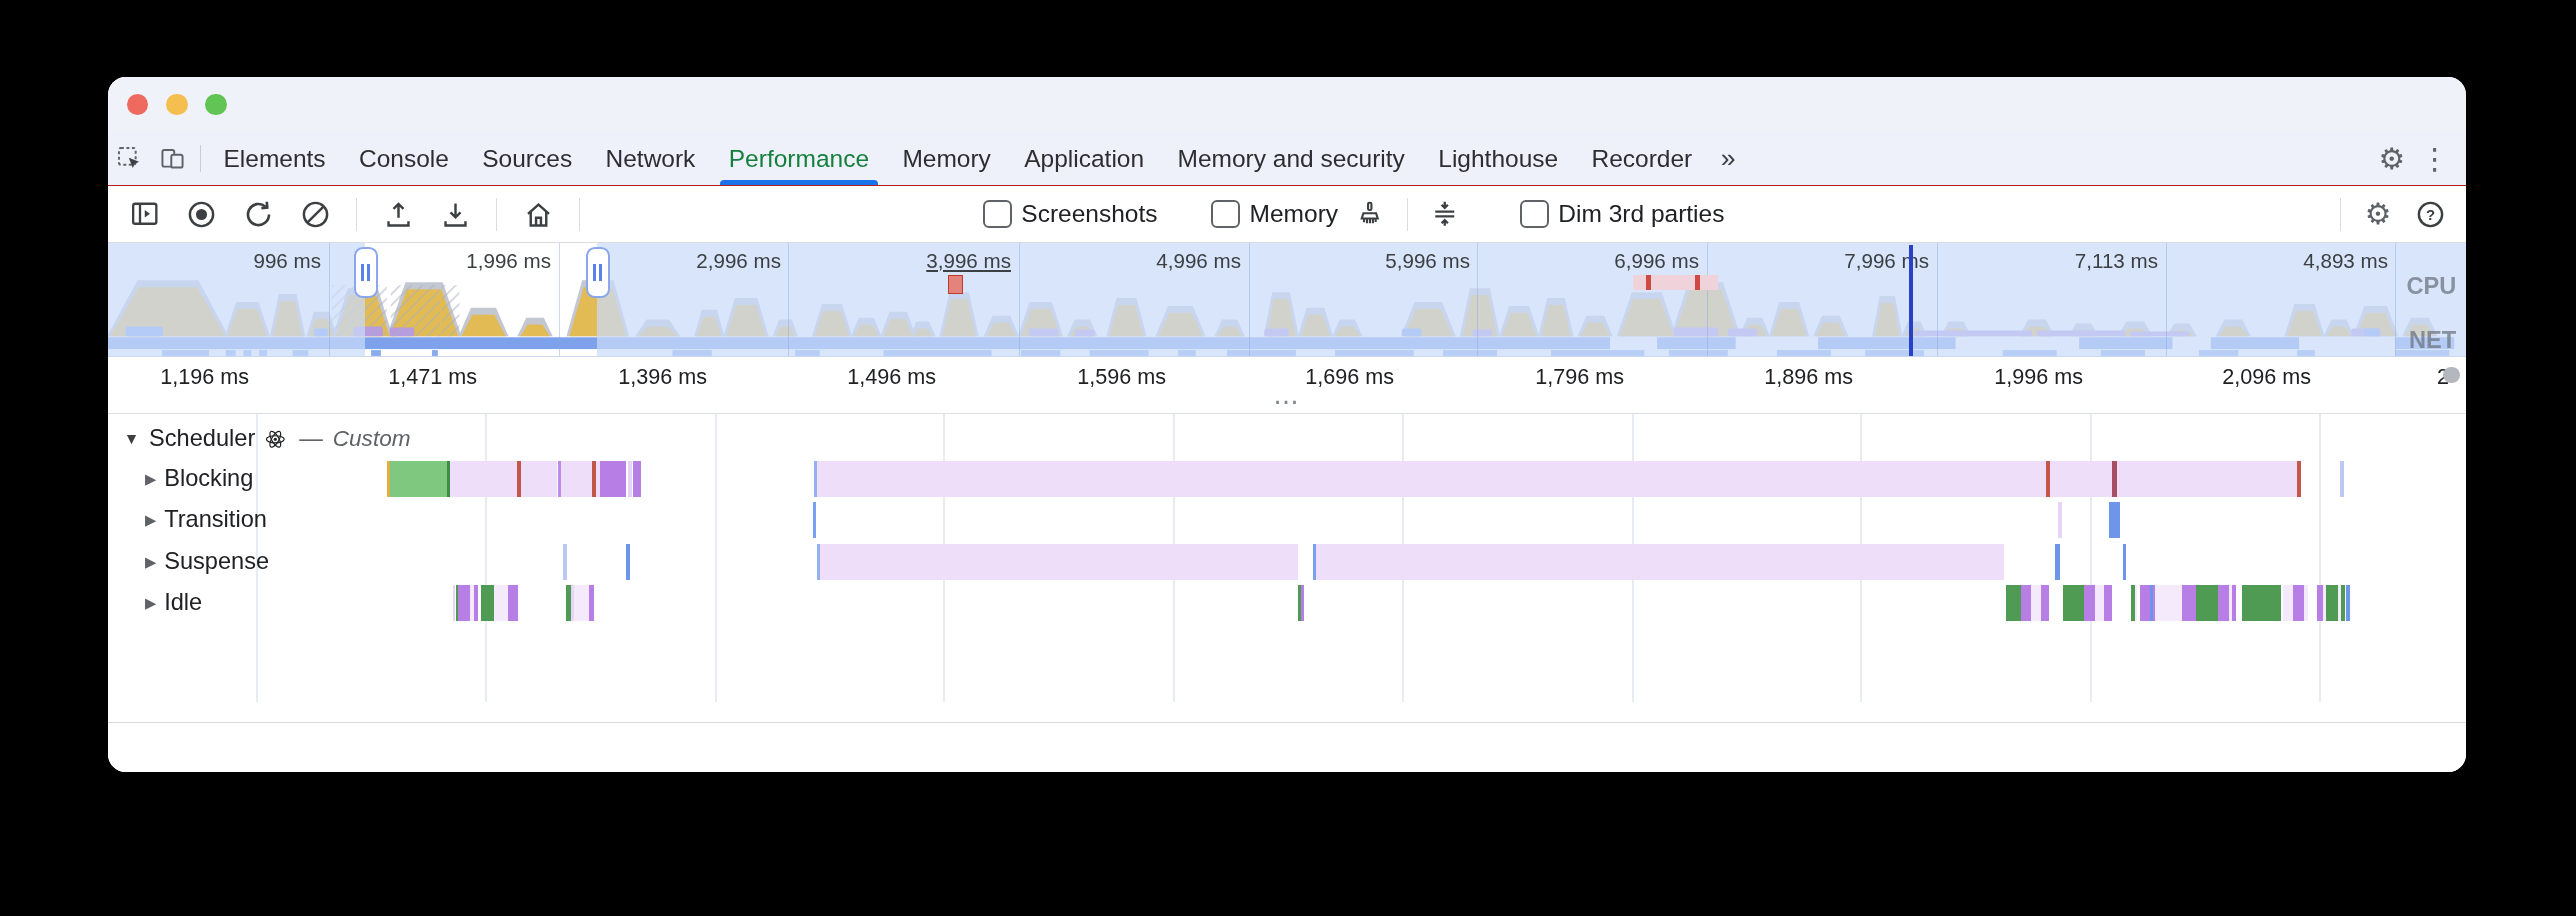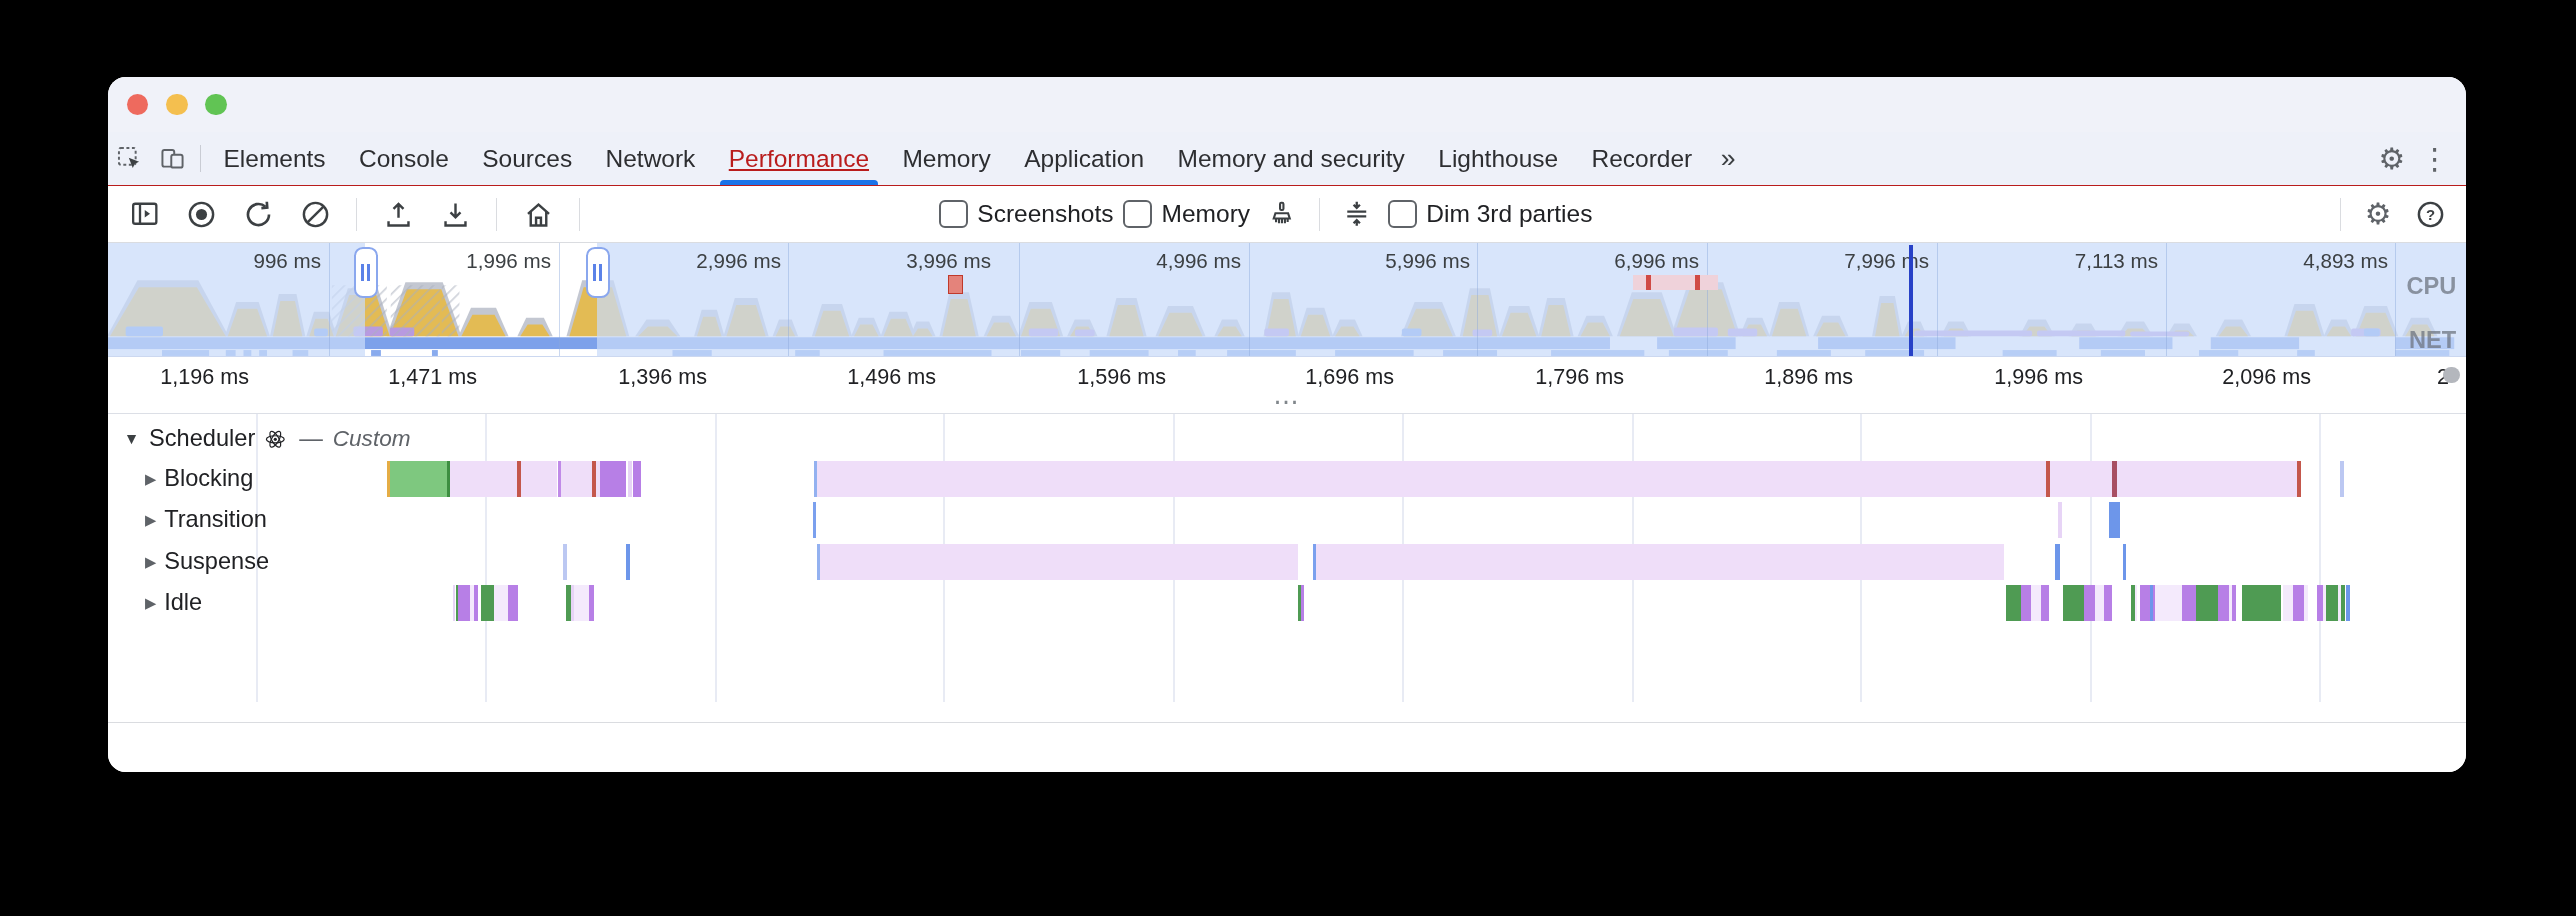--- a/index.html
+++ b/index.html
@@ -15,34 +15,34 @@
   .tl.green{left:97px;background:#61c454;}
   
   .tabbar{position:relative;height:53px;background:#eef1f9;border-bottom:1px solid #b91c1c;
           display:flex;align-items:center;color:#28292c;}
   .icon-btn{display:flex;align-items:center;justify-content:center;width:43px;height:43px;
             color:#5f6368;flex:0 0 auto;cursor:pointer;}
   .vsep{width:1px;height:27.5px;background:#c9ccd4;margin:0 5.9px;flex:0 0 auto;}
   .tab-strip{display:flex;align-items:stretch;height:100%;}
   .tab{position:relative;display:flex;align-items:center;padding:0 16.7px;font-size:24.5px;
        color:#2d2e31;white-space:nowrap;cursor:pointer;}
-  .tab.active{color:#b91c1c;text-decoration:underline;}
+  .tab.active{color:#15803d;}
   .tab-underline{position:absolute;left:7.9px;right:7.9px;bottom:0;height:4.9px;border-radius:3.9px 3.9px 0 0;
                  background:#1a73e8;}
   .tab.more{font-size:26.5px;color:#3c4043;padding:0 11.8px;}
   .tabbar-right{position:absolute;right:9.8px;top:0;height:100%;display:flex;align-items:center;}
   .glyph{font-size:29.5px;color:#5f6368;line-height:1;}
   
   .toolbar{position:relative;height:56px;background:#fff;border-bottom:1px solid #dadce0;}
   .tb-group{position:absolute;top:0;height:100%;display:flex;align-items:center;}
   .tb-left{left:15.7px;gap:13.7px;}
   .tb-center{left:831px;gap:9.8px;}
   .tb-right{right:13.7px;gap:9.8px;}
   .tbsep{width:1px;height:33px;background:#dadce0;margin:0 5.9px;}
-  .checkbox{display:flex;align-items:center;gap:9.8px;cursor:pointer;}
+  .checkbox{display:flex;align-items:center;gap:9.8px;cursor:pointer;margin-left:44px;}
   .box{width:24.5px;height:24.5px;border:2.5px solid #5f6368;border-radius:5.9px;background:#fff;}
   .cblabel{font-size:24.5px;color:#202124;white-space:nowrap;}
   
   .overview{position:relative;height:113px;background:#fff;border-bottom:1px solid #ccd8f0;overflow:hidden;}
   .ov-dim{position:absolute;top:0;bottom:0;background:rgba(201,219,250,.72);z-index:4;}
   .ov-grid{position:absolute;top:0;bottom:0;width:1px;background:rgba(140,168,220,.45);z-index:5;}
   .ov-label{position:absolute;top:5.9px;width:167px;text-align:right;font-size:20.6px;color:#3c4043;z-index:6;}
   .ov-side{position:absolute;right:9.8px;font-size:23.6px;font-weight:bold;color:rgba(110,116,128,.75);z-index:7;}
   .handle{position:absolute;top:3.9px;width:19.6px;height:47px;background:#fff;border:2px solid #8aa7ee;
           border-radius:8.8px;z-index:8;display:flex;align-items:center;justify-content:center;gap:2.9px;cursor:ew-resize;}
@@ -375,21 +375,21 @@
         </svg>
         <div class="ov-dim" style="left: 0px; width: 257px;"></div>
         <div class="ov-dim" style="left: 489px; right: 0px;"></div>
         <div class="ov-grid" style="left: 221px;"></div>
         <div class="ov-label" style="left: 46px;">996 ms</div>
         <div class="ov-grid" style="left: 451px;"></div>
         <div class="ov-label" style="left: 276px;">1,996 ms</div>
         <div class="ov-grid" style="left: 680px;"></div>
         <div class="ov-label" style="left: 506px;">2,996 ms</div>
         <div class="ov-grid" style="left: 911px;"></div>
-        <div class="ov-label" style="left: 716px;">3,996 ms</div>
+        <div class="ov-label" style="left: 736px; text-decoration: underline;">3,996 ms</div>
         <div class="ov-grid" style="left: 1141px;"></div>
         <div class="ov-label" style="left: 966px;">4,996 ms</div>
         <div class="ov-grid" style="left: 1369px;"></div>
         <div class="ov-label" style="left: 1195px;">5,996 ms</div>
         <div class="ov-grid" style="left: 1599px;"></div>
         <div class="ov-label" style="left: 1424px;">6,996 ms</div>
         <div class="ov-grid" style="left: 1829px;"></div>
         <div class="ov-label" style="left: 1654px;">7,996 ms</div>
         <div class="ov-grid" style="left: 2058px;"></div>
         <div class="ov-label" style="left: 1883px;">7,113 ms</div>

